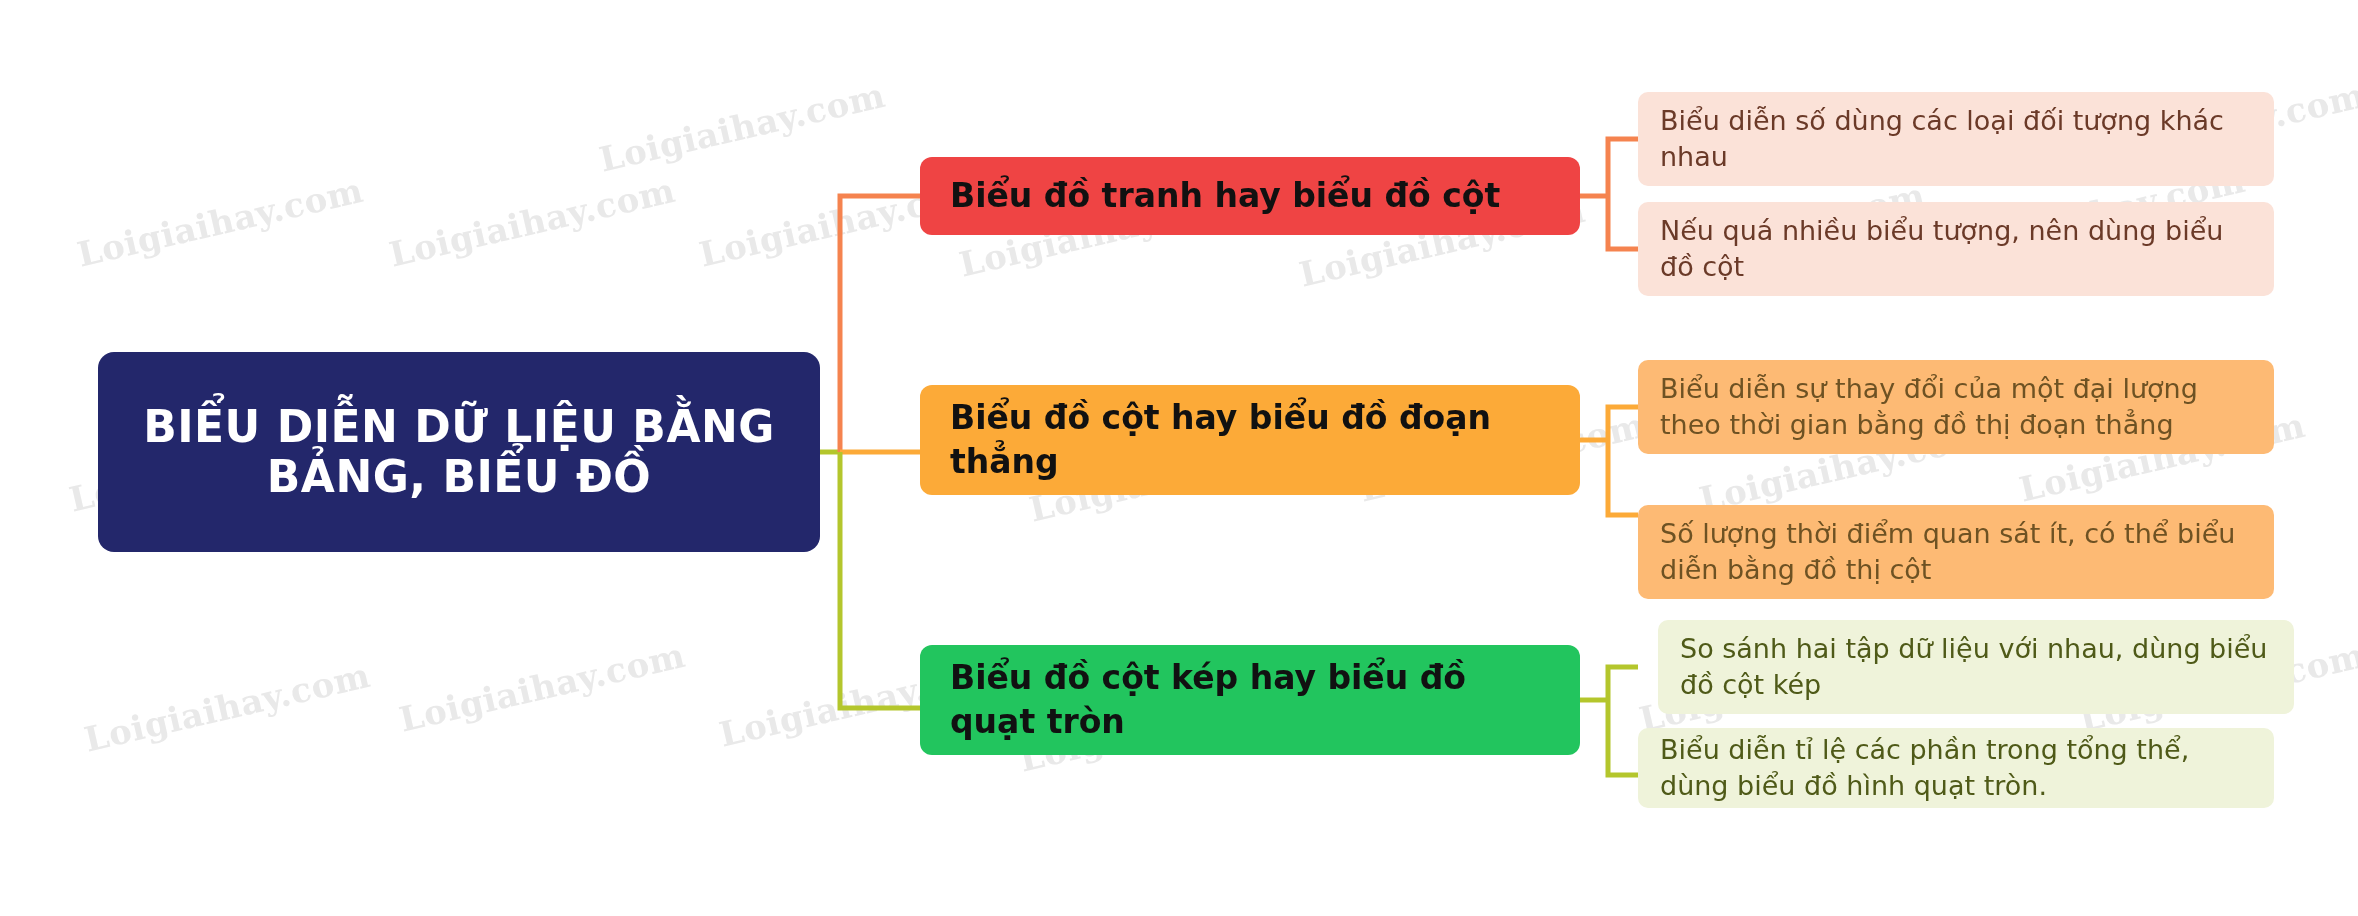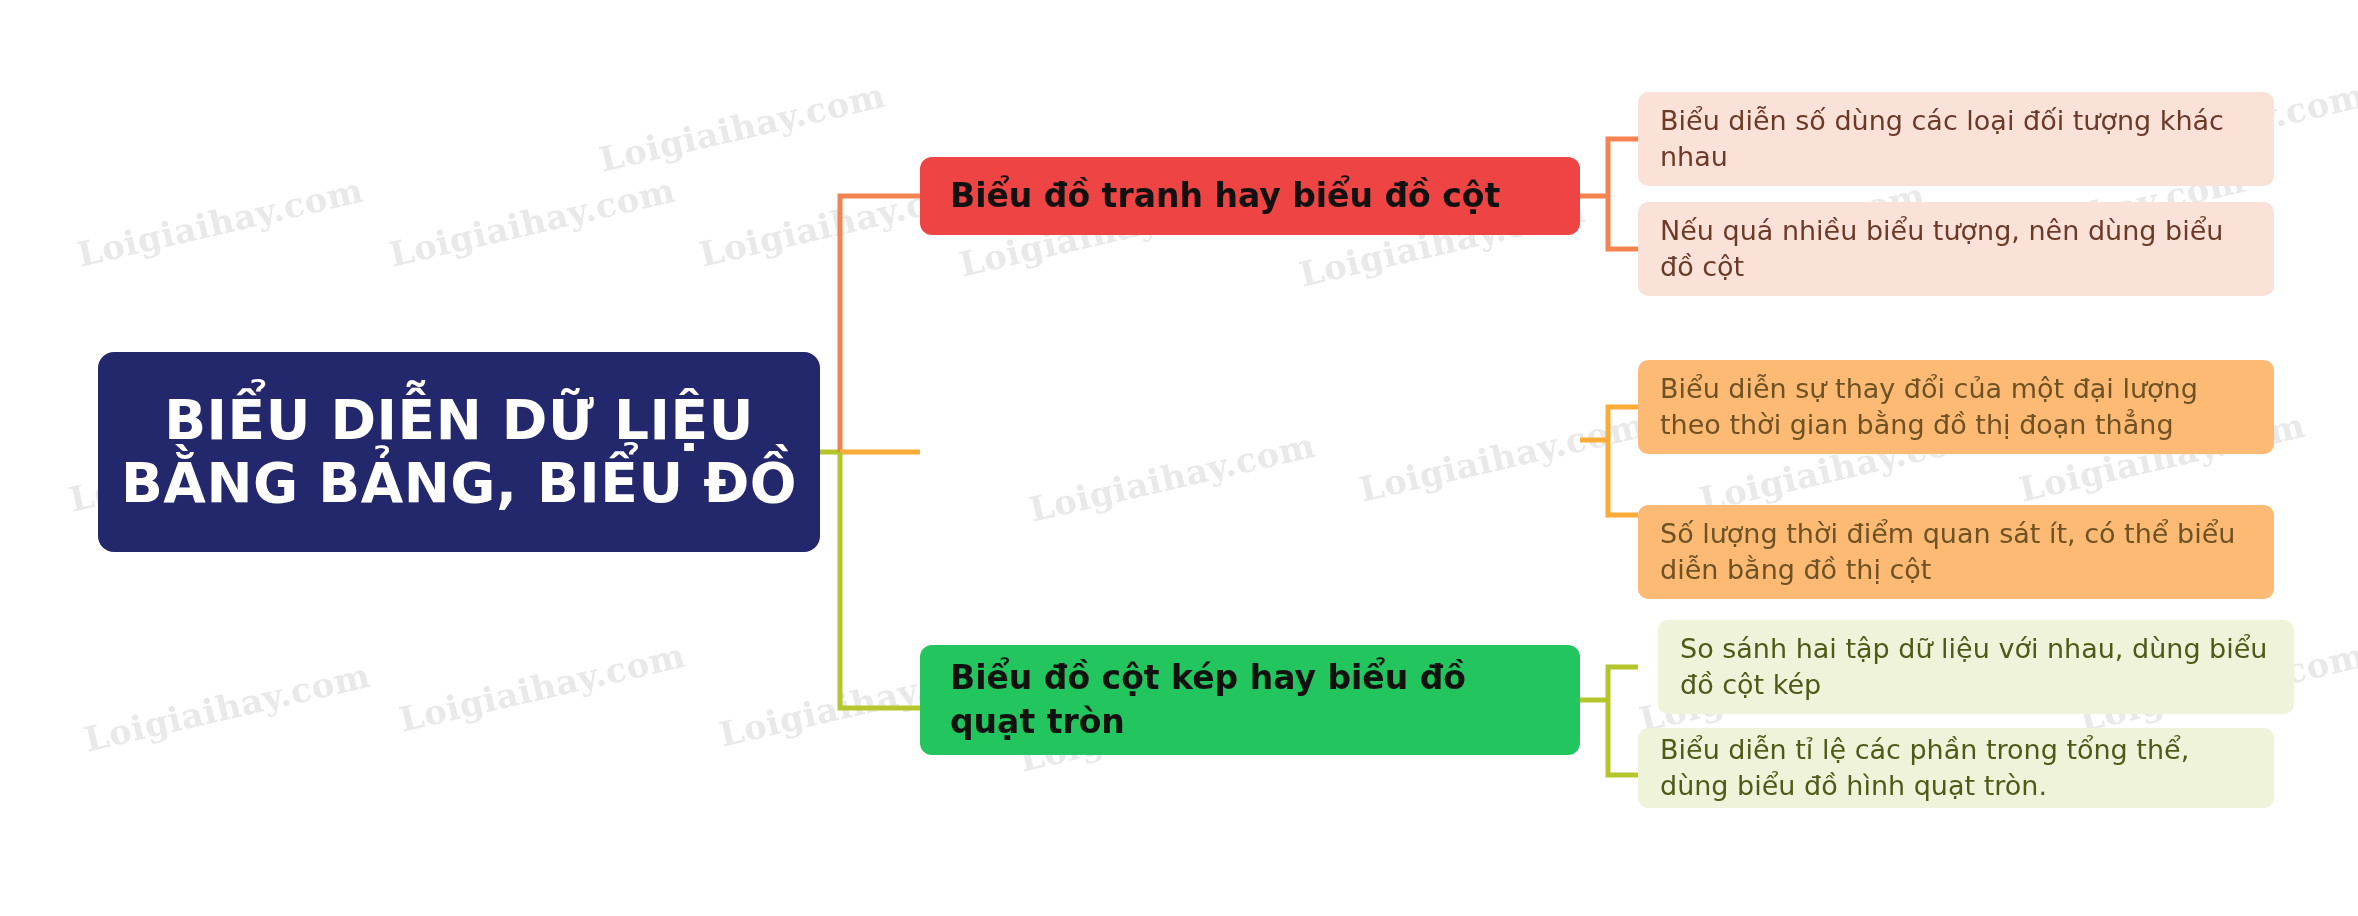--- a/index.html
+++ b/index.html
@@ -65,21 +65,21 @@
     top: 352px;
     width: 722px;
     height: 200px;
     background: #23276B;
     border-radius: 16px;
     justify-content: center;
   }
   #root-node .node-text {
     color: #ffffff;
     font-weight: 700;
-    font-size: 55px;
+    font-size: 44px;
     line-height: 1.14;
     text-align: center;
     letter-spacing: 0.5px;
     padding: 0 18px;
   }
 
   
   .branch {
     left: 920px;
     width: 660px;
@@ -186,20 +186,23 @@
   <div class="node branch" id="branch-0">
     <div class="node-text">Biểu đồ tranh hay biểu đồ cột</div>
   </div>
   <div class="node leaf leaf-o" id="leaf-0-0">
     <div class="node-text">Biểu diễn số dùng các loại đối tượng khác nhau</div>
   </div>
   <div class="node leaf leaf-o" id="leaf-0-1">
     <div class="node-text">Nếu quá nhiều biểu tượng, nên dùng biểu đồ cột</div>
   </div>
 
+  <div class="node branch" id="branch-1">
+    <div class="node-text">Biểu đồ cột hay biểu đồ đoạn thẳng</div>
+  </div>
   <div class="node leaf leaf-a" id="leaf-1-0">
     <div class="node-text">Biểu diễn sự thay đổi của một đại lượng theo thời gian bằng đồ thị đoạn thẳng</div>
   </div>
   <div class="node leaf leaf-a" id="leaf-1-1">
     <div class="node-text">Số lượng thời điểm quan sát ít, có thể biểu diễn bằng đồ thị cột</div>
   </div>
 
   <div class="node branch" id="branch-2">
     <div class="node-text">Biểu đồ cột kép hay biểu đồ quạt tròn</div>
   </div>

